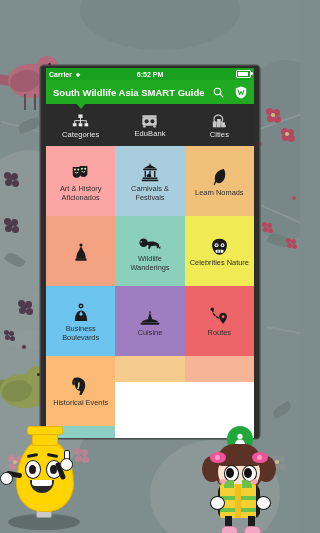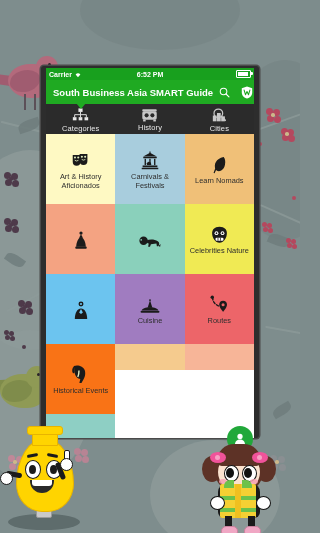--- a/index.html
+++ b/index.html
@@ -66,21 +66,21 @@
   .battery::after{content:"";position:absolute;right:-2.5px;top:1.3px;width:1.5px;height:2.5px;background:#ffffff;border-radius:0 1px 1px 0;}
   .battery i{position:absolute;left:.8px;top:.8px;bottom:.8px;width:10px;background:#ffffff;display:block;}
 
   .navbar{
     height:24px;background:#1faa22;display:flex;align-items:center;
     padding:0 7px;box-sizing:border-box;gap:6px;position:relative;
   }
   .navtitle{color:#ffffff;font-size:9.5px;font-weight:700;white-space:nowrap;}
   .nav-icons{margin-left:auto;display:flex;align-items:center;gap:11px;}
 
-  .tabbar{height:30px;background:#2b2b2b;display:flex;position:relative;}
+  .tabbar{height:42px;background:#2b2b2b;display:flex;position:relative;}
   .tab{flex:1;display:flex;flex-direction:column;align-items:center;justify-content:center;gap:1px;position:relative;padding-top:2px;}
   .tab .tlabel{color:#e8e8e8;font-size:7.5px;letter-spacing:.1px;}
   .tab.active::before{
     content:"";position:absolute;top:-1px;left:50%;transform:translateX(-50%);
     width:0;height:0;border-left:5px solid transparent;border-right:5px solid transparent;
     border-top:6px solid #1faa22;
   }
 
   .grid{display:grid;grid-template-columns:repeat(3,1fr);}
   .cell{
@@ -260,21 +260,21 @@
         </div>
         <div class="sb-center">6:52 PM</div>
         <div class="sb-right">
           <span class="battery">
               <i></i>
             </span>
         </div>
       </div>
 
       <div class="navbar">
-        <div class="navtitle">South Business Asia SMART Guide</div>
+        <div class="navtitle">South Wildlife Asia SMART Guide</div>
         <div class="nav-icons">
           <svg width="11" height="11" viewBox="0 0 16 16">
             <circle cx="6.6" cy="6.6" r="4.8" fill="none" stroke="#ffffff" stroke-width="1.5"></circle>
             <line x1="10.2" y1="10.2" x2="14.5" y2="14.5" stroke="#ffffff" stroke-width="1.6" stroke-linecap="round"></line>
           </svg>
           <svg width="12" height="13" viewBox="0 0 16 18">
             <path d="M8 0.6 L15.2 3.2 V9.4 C15.2 13.6 11.8 16.4 8 17.4 C4.2 16.4 0.8 13.6 0.8 9.4 V3.2 Z" fill="#ffffff"></path>
             <path d="M4 5.6 L5.9 12 L8 7.6 L10.1 12 L12 5.6" fill="none" stroke="#1faa22" stroke-width="1.5" stroke-linejoin="round" stroke-linecap="round"></path>
           </svg>
         </div>
@@ -293,37 +293,37 @@
         </div>
         <div class="tab">
           <svg width="17" height="14" viewBox="0 0 20 16">
             <rect x="1.5" y="3.5" width="17" height="10" rx="2" fill="#c8c8c8"></rect>
             <rect x="1.5" y="1.2" width="17" height="2.6" rx="1" fill="#c8c8c8"></rect>
             <circle cx="6.6" cy="8.4" r="2.4" fill="#2b2b2b"></circle>
             <circle cx="13.4" cy="8.4" r="2.4" fill="#2b2b2b"></circle>
             <rect x="2.5" y="13.4" width="3" height="2.2" fill="#c8c8c8"></rect>
             <rect x="14.5" y="13.4" width="3" height="2.2" fill="#c8c8c8"></rect>
           </svg>
-          <span class="tlabel">History</span>
+          <span class="tlabel">EduBank</span>
         </div>
         <div class="tab">
           <svg width="17" height="15" viewBox="0 0 20 18">
             <rect x="2" y="9" width="4.5" height="7" fill="#c8c8c8"></rect>
             <rect x="7" y="6" width="4.5" height="10" fill="#c8c8c8"></rect>
             <rect x="12" y="10" width="4.5" height="6" fill="#c8c8c8"></rect>
             <circle cx="8.6" cy="6.4" r="5.2" fill="none" stroke="#c8c8c8" stroke-width="1.5"></circle>
             <line x1="12.4" y1="10.2" x2="17" y2="14.8" stroke="#c8c8c8" stroke-width="1.8" stroke-linecap="round"></line>
           </svg>
           <span class="tlabel">Cities</span>
         </div>
       </div>
 
       <div class="grid">
 
-        <div class="cell" style="background:#fef9c3">
+        <div class="cell" style="background:#fca5a5">
           <span class="ico">
             <svg width="19" height="18" viewBox="0 0 22 20">
               <path d="M2 3 h9 v8 a4.5 4.5 0 0 1 -9 0 z" fill="#1b1b1b"></path>
               <path d="M10 2 h9 v8 a4.5 4.5 0 0 1 -9 0 z" fill="#1b1b1b"></path>
               <circle cx="4.6" cy="6" r="1.2" fill="#e0ecc0"></circle>
                 <circle cx="8.4" cy="6" r="1.2" fill="#e0ecc0"></circle>
               <circle cx="12.6" cy="5" r="1.2" fill="#e0ecc0"></circle>
                 <circle cx="16.4" cy="5" r="1.2" fill="#e0ecc0"></circle>
               <path d="M4.4 9.2 q2.1 1.6 4.2 0" stroke="#e0ecc0" stroke-width="1" fill="none"></path>
               <path d="M12.4 8.2 q2.1 1.6 4.2 0" stroke="#e0ecc0" stroke-width="1" fill="none"></path>
@@ -372,20 +372,21 @@
 
         <div class="cell" style="background:#8ad0bb">
           <span class="ico">
             <svg width="22" height="15" viewBox="0 0 24 16">
               <circle cx="5" cy="6" r="4.6" fill="#1b1b1b"></circle>
               <path d="M7.5 6 C12 4 17 4.5 20.5 6.5 C22.5 7.8 22.5 10.5 21 12 L19.5 12 L19 9 L13 9.8 L12 12.6 L10 12.6 L10.6 9.2 C9 8.6 8 7.6 7.5 6 Z" fill="#1b1b1b"></path>
               <path d="M21.4 11.5 L23.6 9.5 L23 13 Z" fill="#1b1b1b"></path>
               <circle cx="2.4" cy="5.2" r="0.9" fill="#8ad0bb"></circle>
             </svg>
           </span>
+          <span class="clabel">Wildlife Wanderings</span>
         </div>
 
         <div class="cell" style="background:#f0ea54">
           <span class="ico">
             <svg width="17" height="18" viewBox="0 0 18 19">
               <path d="M9 0.8 C3.5 0.8 1.2 4 1.2 7.5 C1.2 13 4.6 17.8 9 17.8 C13.4 17.8 16.8 13 16.8 7.5 C16.8 4 14.5 0.8 9 0.8 Z" fill="#1b1b1b"></path>
               <circle cx="5.8" cy="7.6" r="2" fill="#ffffff"></circle>
               <circle cx="12.2" cy="7.6" r="2" fill="#ffffff"></circle>
               <circle cx="5.8" cy="7.6" r="0.9" fill="#1b1b1b"></circle>
               <circle cx="12.2" cy="7.6" r="0.9" fill="#1b1b1b"></circle>
@@ -398,20 +399,21 @@
 
         <div class="cell" style="background:#6cc4ef">
           <span class="ico">
             <svg width="16" height="19" viewBox="0 0 16 20">
               <circle cx="8" cy="3.2" r="2.6" fill="#1b1b1b"></circle>
               <circle cx="8" cy="3.2" r="1.1" fill="#6cc4ef"></circle>
               <path d="M1.5 19 C1.5 12 4.5 7.8 8 7.8 C11.5 7.8 14.5 12 14.5 19 Z" fill="#1b1b1b"></path>
               <path d="M8 8.4 L6 12 L8 13.6 L10 12 Z" fill="#6cc4ef"></path>
             </svg>
           </span>
+          <span class="clabel">Business Boulevards</span>
         </div>
 
 
         <div class="cell" style="background:#a07cc0">
           <span class="ico">
             <svg width="20" height="15" viewBox="0 0 22 16">
               <path d="M11 1.2 L13.6 9.5 H8.4 Z" fill="#1b1b1b"></path>
               <circle cx="11" cy="0.9" r="1" fill="#1b1b1b"></circle>
               <path d="M2 12.5 C2 10.2 6 8.8 11 8.8 C16 8.8 20 10.2 20 12.5 Z" fill="#1b1b1b"></path>
               <rect x="0.6" y="12.6" width="20.8" height="2.4" rx="1.2" fill="#1b1b1b"></rect>
@@ -425,21 +427,21 @@
             <svg width="20" height="19" viewBox="0 0 22 20">
               <path d="M4 2.5 C4 8 8 10.5 12 12.5" stroke="#1b1b1b" stroke-width="1.6" fill="none" stroke-dasharray="2.4 2.2" stroke-linecap="round"></path>
               <circle cx="3.6" cy="2" r="1.9" fill="#1b1b1b"></circle>
               <path d="M15.5 6 C13 6 11.2 7.9 11.2 10.2 C11.2 13.2 15.5 18 15.5 18 C15.5 18 19.8 13.2 19.8 10.2 C19.8 7.9 18 6 15.5 6 Z" fill="#1b1b1b"></path>
               <circle cx="15.5" cy="10.2" r="1.7" fill="#ed6569"></circle>
             </svg>
           </span>
           <span class="clabel">Routes</span>
         </div>
 
-        <div class="cell" style="background:#f97316">
+        <div class="cell" style="background:#fdba74">
           <span class="ico">
             <svg width="19" height="19" viewBox="0 0 20 20">
               <path d="M3 1 C7 -0.5 13 1 14.5 5.5 C15.5 8.5 14.8 12 13.5 14.5 L11 19 L8.8 19 L9.8 14.8 C7 14.5 4.5 12 3.8 8.5 C3.2 5.5 3.4 3 3 1 Z" fill="#1b1b1b"></path>
               <path d="M3.2 1.2 C1 3 0.6 6.5 2.2 9 L4 7.5 C3.2 5.5 3 3.2 3.2 1.2 Z" fill="#1b1b1b"></path>
               <path d="M8.4 5.8 C8.4 8.5 8 11 7.2 12.6" stroke="#e0ecc0" stroke-width="1.5" fill="none"></path>
             </svg>
           </span>
           <span class="clabel">Historical Events</span>
         </div>
 

